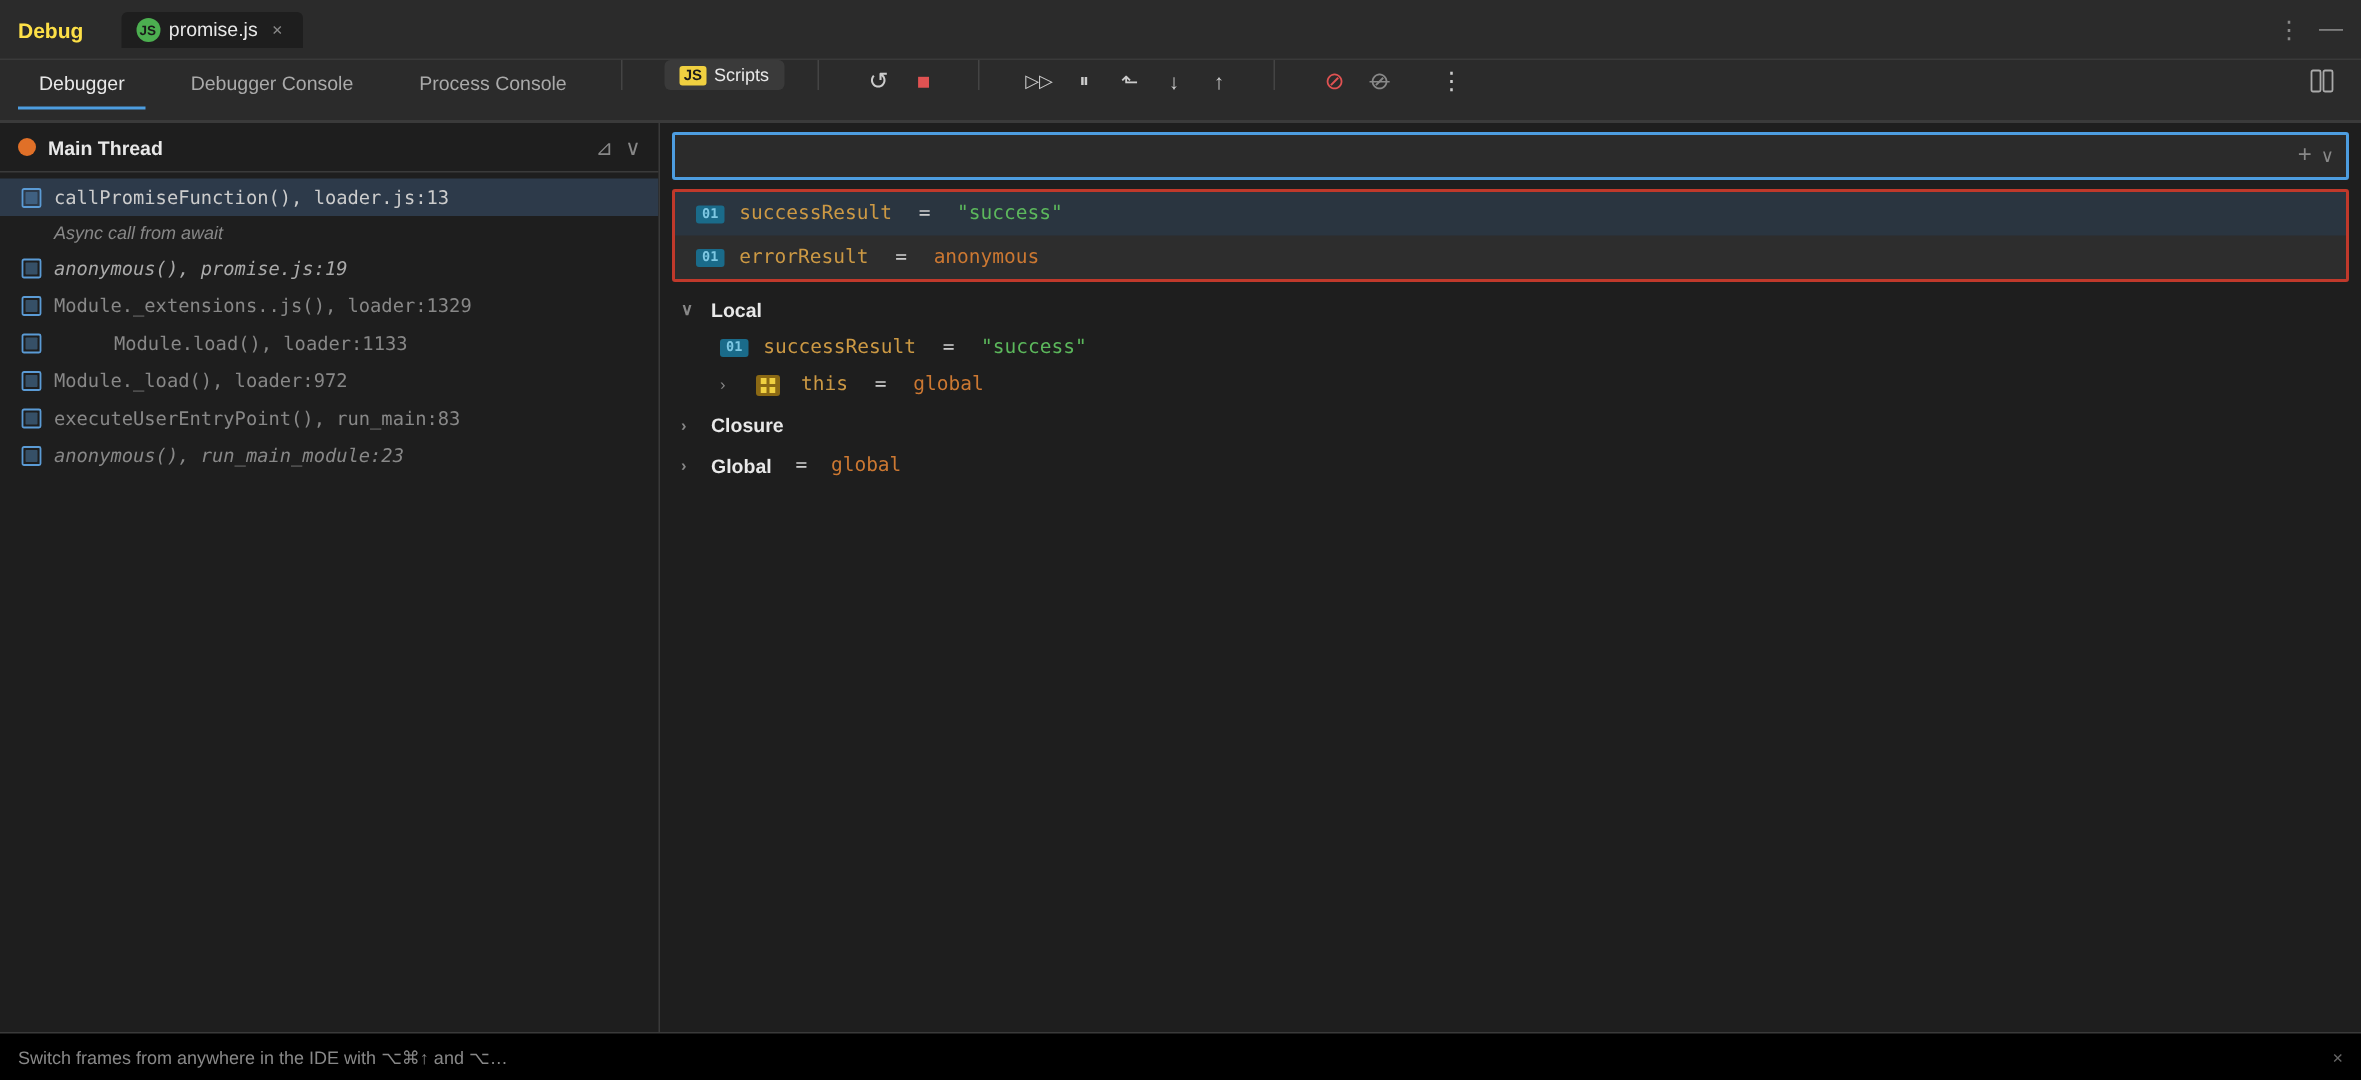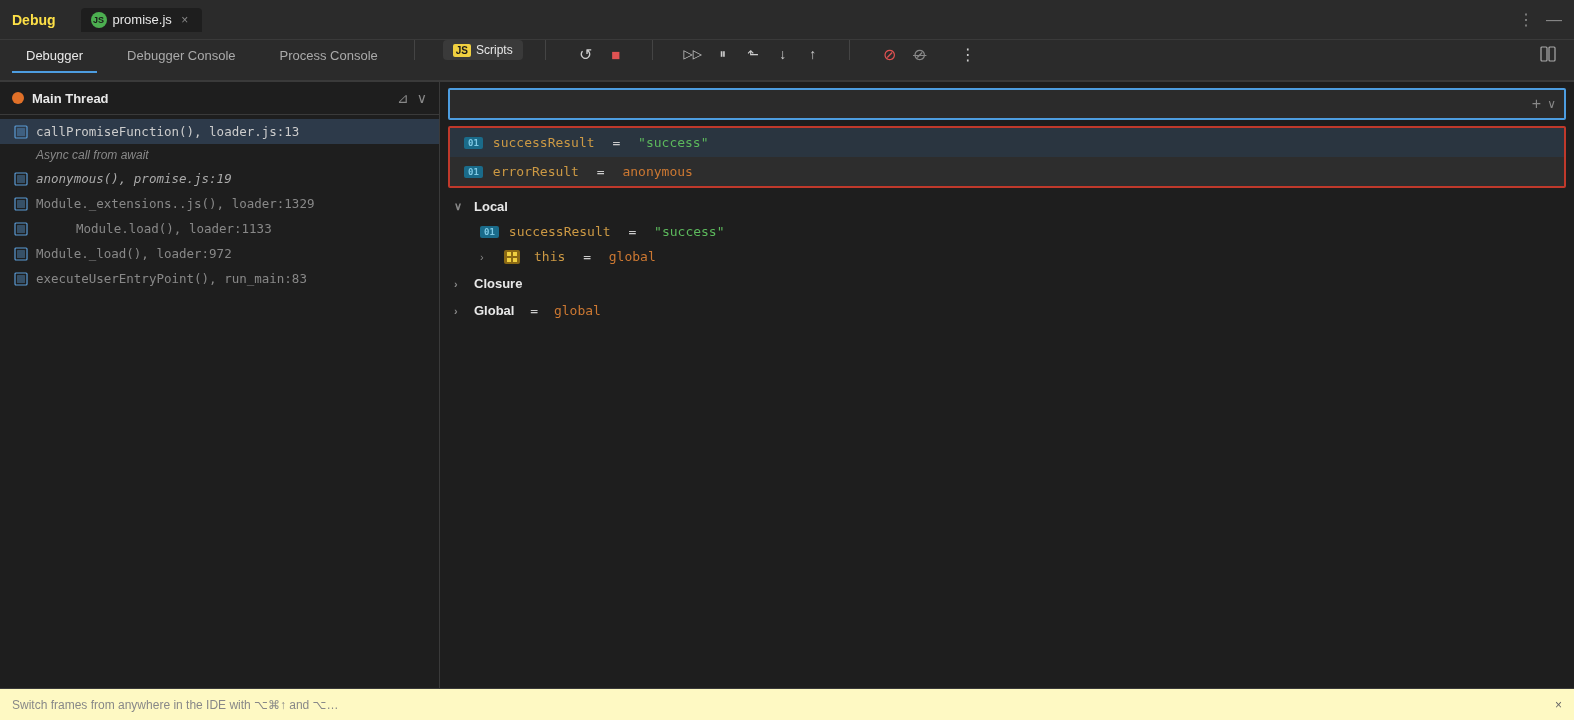--- a/index.html
+++ b/index.html
@@ -358,21 +358,21 @@
     }
     .sub-chevron {
       color: #888;
       font-size: 11px;
       width: 12px;
     }
 
     
     .status-bar {
       height: 32px;
-      background: #fef9c3;
+      background: #000000;
       border-top: 1px solid #3a3a3a;
       display: flex;
       align-items: center;
       padding: 0 12px;
       font-size: 12px;
       color: #888;
       gap: 8px;
     }
     .status-close {
       margin-left: auto;
@@ -504,20 +504,29 @@
         <span style="font-family: 'Consolas', monospace; color: #888;">Module._load(), loader:972</span>
       </div>
       <div class="stack-item">
         <span class="stack-icon">
           <svg width="14" height="14" viewBox="0 0 14 14" fill="none">
             <rect x="1" y="1" width="12" height="12" rx="1" stroke="#5b9bd5" stroke-width="1.2" fill="none"></rect>
             <rect x="3" y="3" width="8" height="8" rx="0.5" fill="#5b9bd5" opacity="0.4"></rect>
           </svg>
         </span>
         <span style="font-family: 'Consolas', monospace; color: #888;">executeUserEntryPoint(), run_main:83</span>
+      </div>
+      <div class="stack-item">
+        <span class="stack-icon">
+          <svg width="14" height="14" viewBox="0 0 14 14" fill="none">
+            <rect x="1" y="1" width="12" height="12" rx="1" stroke="#5b9bd5" stroke-width="1.2" fill="none"></rect>
+            <rect x="3" y="3" width="8" height="8" rx="0.5" fill="#5b9bd5" opacity="0.4"></rect>
+          </svg>
+        </span>
+        <span style="font-family: 'Consolas', monospace; color: #888; font-style: italic;"><em>anonymous</em>(), run_main_module:23</span>
       </div>
     </div>
   </div>
 
   <div class="right-panel">
 
     <div class="watch-input-row">
       <input class="watch-input" type="text" style="">
       <div class="watch-input-actions">
         <span style="cursor:pointer; font-size:16px;">+</span>

